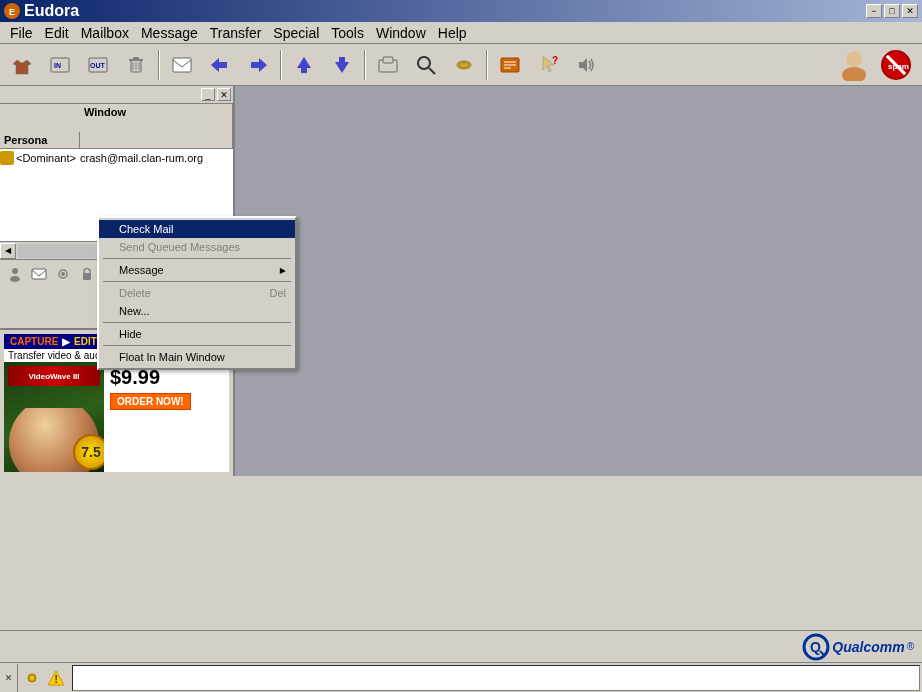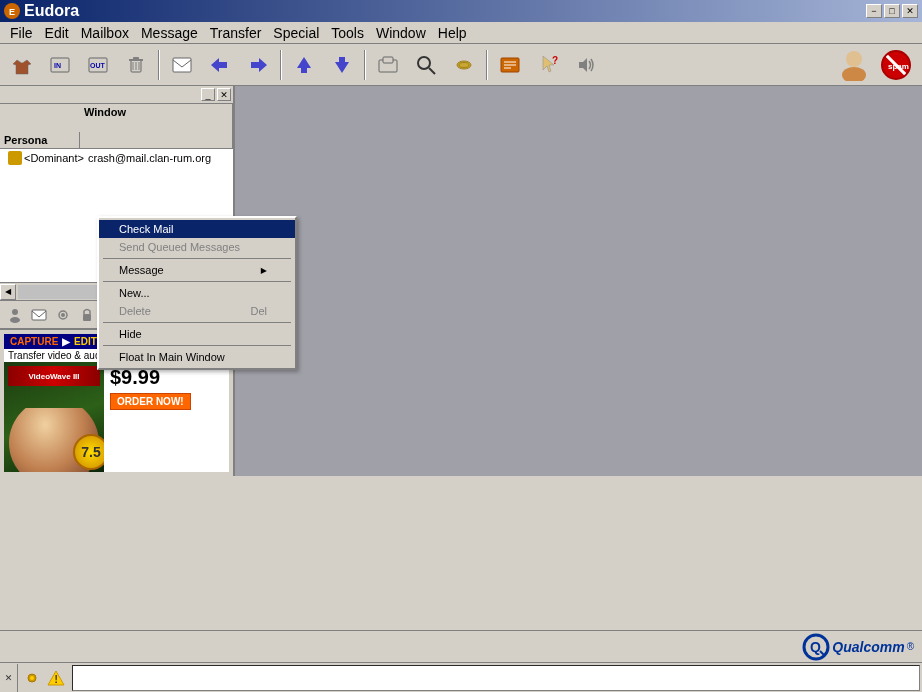--- a/index.html
+++ b/index.html
@@ -165,21 +165,21 @@
     .accounts-header-cell:last-child {
       flex: 1;
     }
     .accounts-row {
       display: flex;
       align-items: center;
       height: 18px;
       font-size: 11px;
     }
     .accounts-cell {
-      padding: 1px 8px;
+      padding: 1px 0;
     }
     .accounts-cell:first-child {
       width: 80px;
       display: flex;
       align-items: center;
       gap: 2px;
     }
     .persona-icon {
       width: 14px;
       height: 14px;
@@ -205,21 +205,21 @@
       border-top-color: #ffffff;
       border-left-color: #ffffff;
       border-bottom-color: #808080;
       border-right-color: #808080;
       min-width: 200px;
       z-index: 1000;
       padding: 2px 0;
       box-shadow: 2px 2px 4px rgba(0,0,0,0.3);
     }
     .ctx-item {
-      padding: 3px 28px 3px 20px;
+      padding: 3px 9px 3px 20px;
       font-size: 11px;
       cursor: pointer;
       display: flex;
       align-items: center;
       justify-content: space-between;
       position: relative;
     }
     .ctx-item.highlighted {
       background: #0a246a;
       color: white;
@@ -310,20 +310,21 @@
       font-size: 12px;
     }
 
     
     .ad-area {
       height: 148px;
       background: #d4d0c8;
       border-top: 2px solid #808080;
       overflow: hidden;
       position: relative;
+      margin-top: 41px;
     }
     .ad-inner {
       background: white;
       margin: 4px;
       height: 138px;
       overflow: hidden;
       position: relative;
     }
     .ad-header {
       background: #000080;
@@ -694,27 +695,27 @@
     <div class="ctx-item disabled">
       <span>Send Queued Messages</span>
     </div>
     <div class="ctx-separator"></div>
 
     <div class="ctx-item has-submenu">
       <span>Message</span>
     </div>
     <div class="ctx-separator"></div>
 
-    <div class="ctx-item">
-      <span>New...</span>
-    </div>
-
     <div class="ctx-item disabled" style="display:flex;justify-content:space-between;">
       <span>Delete</span>
       <span class="shortcut">Del</span>
+    </div>
+
+    <div class="ctx-item">
+      <span>New...</span>
     </div>
 
     <div class="ctx-separator"></div>
 
 
     <div class="ctx-item">
       <span>Hide</span>
     </div>
     <div class="ctx-separator"></div>
 

